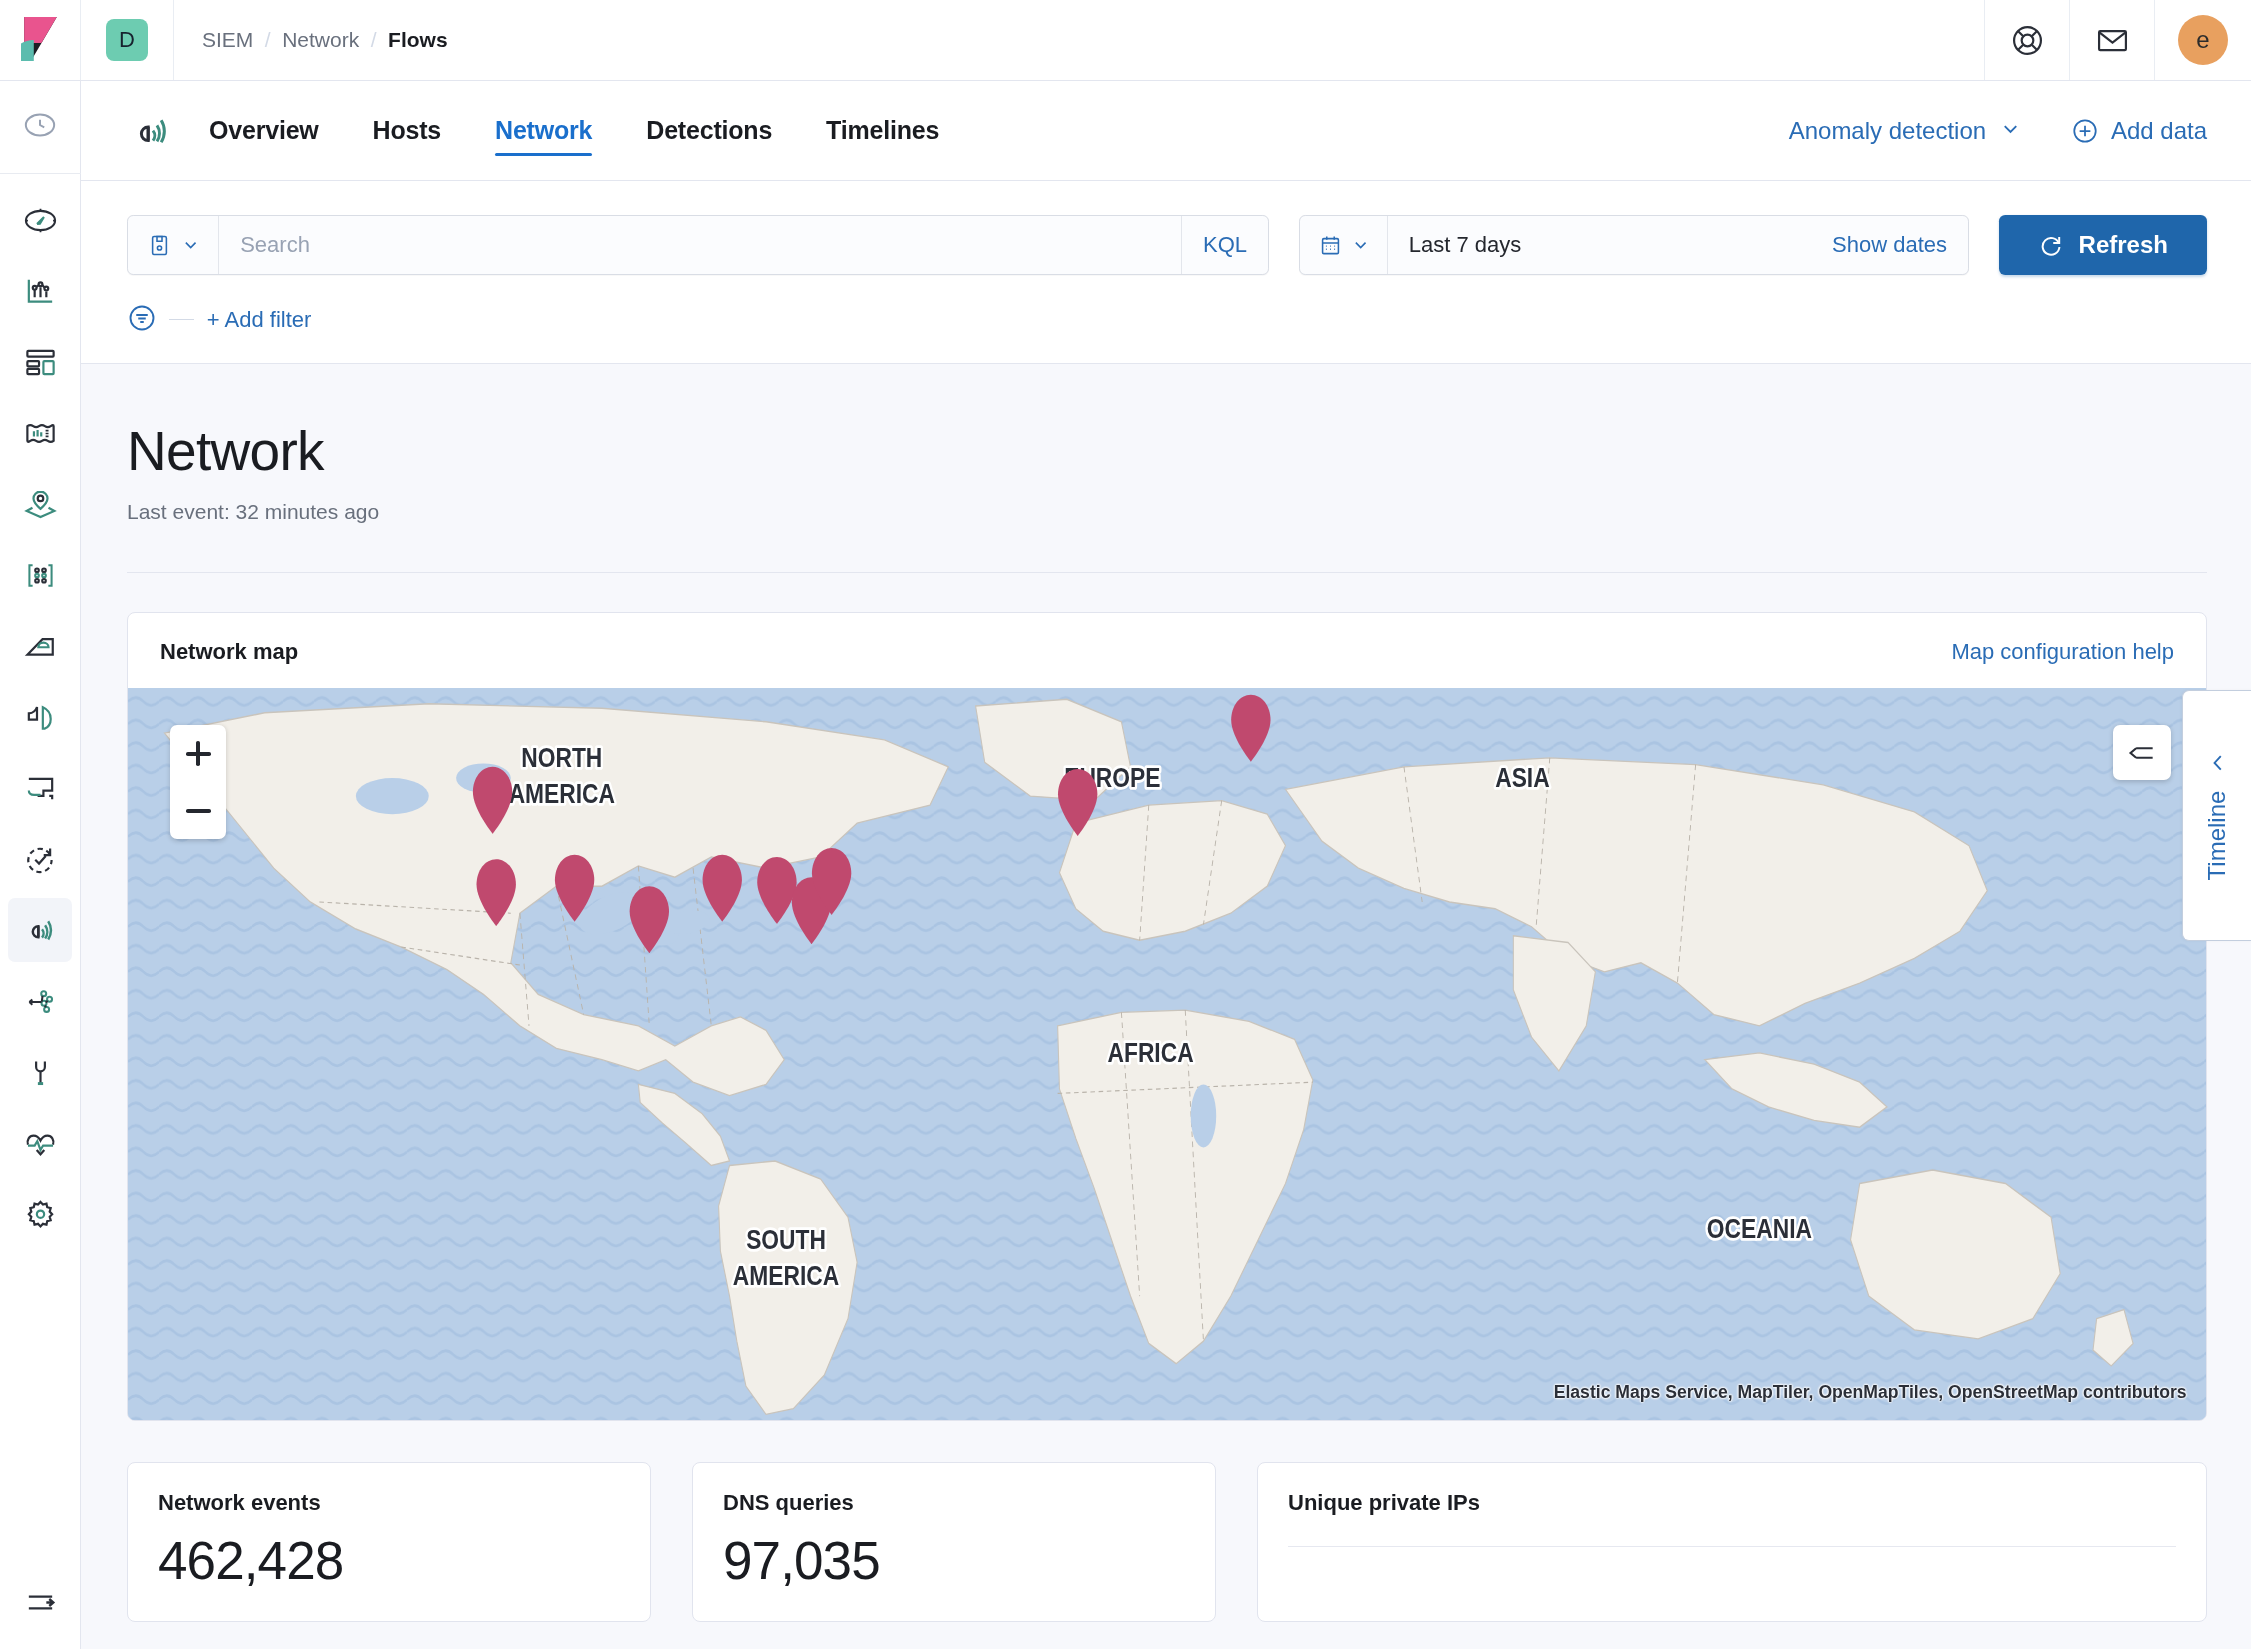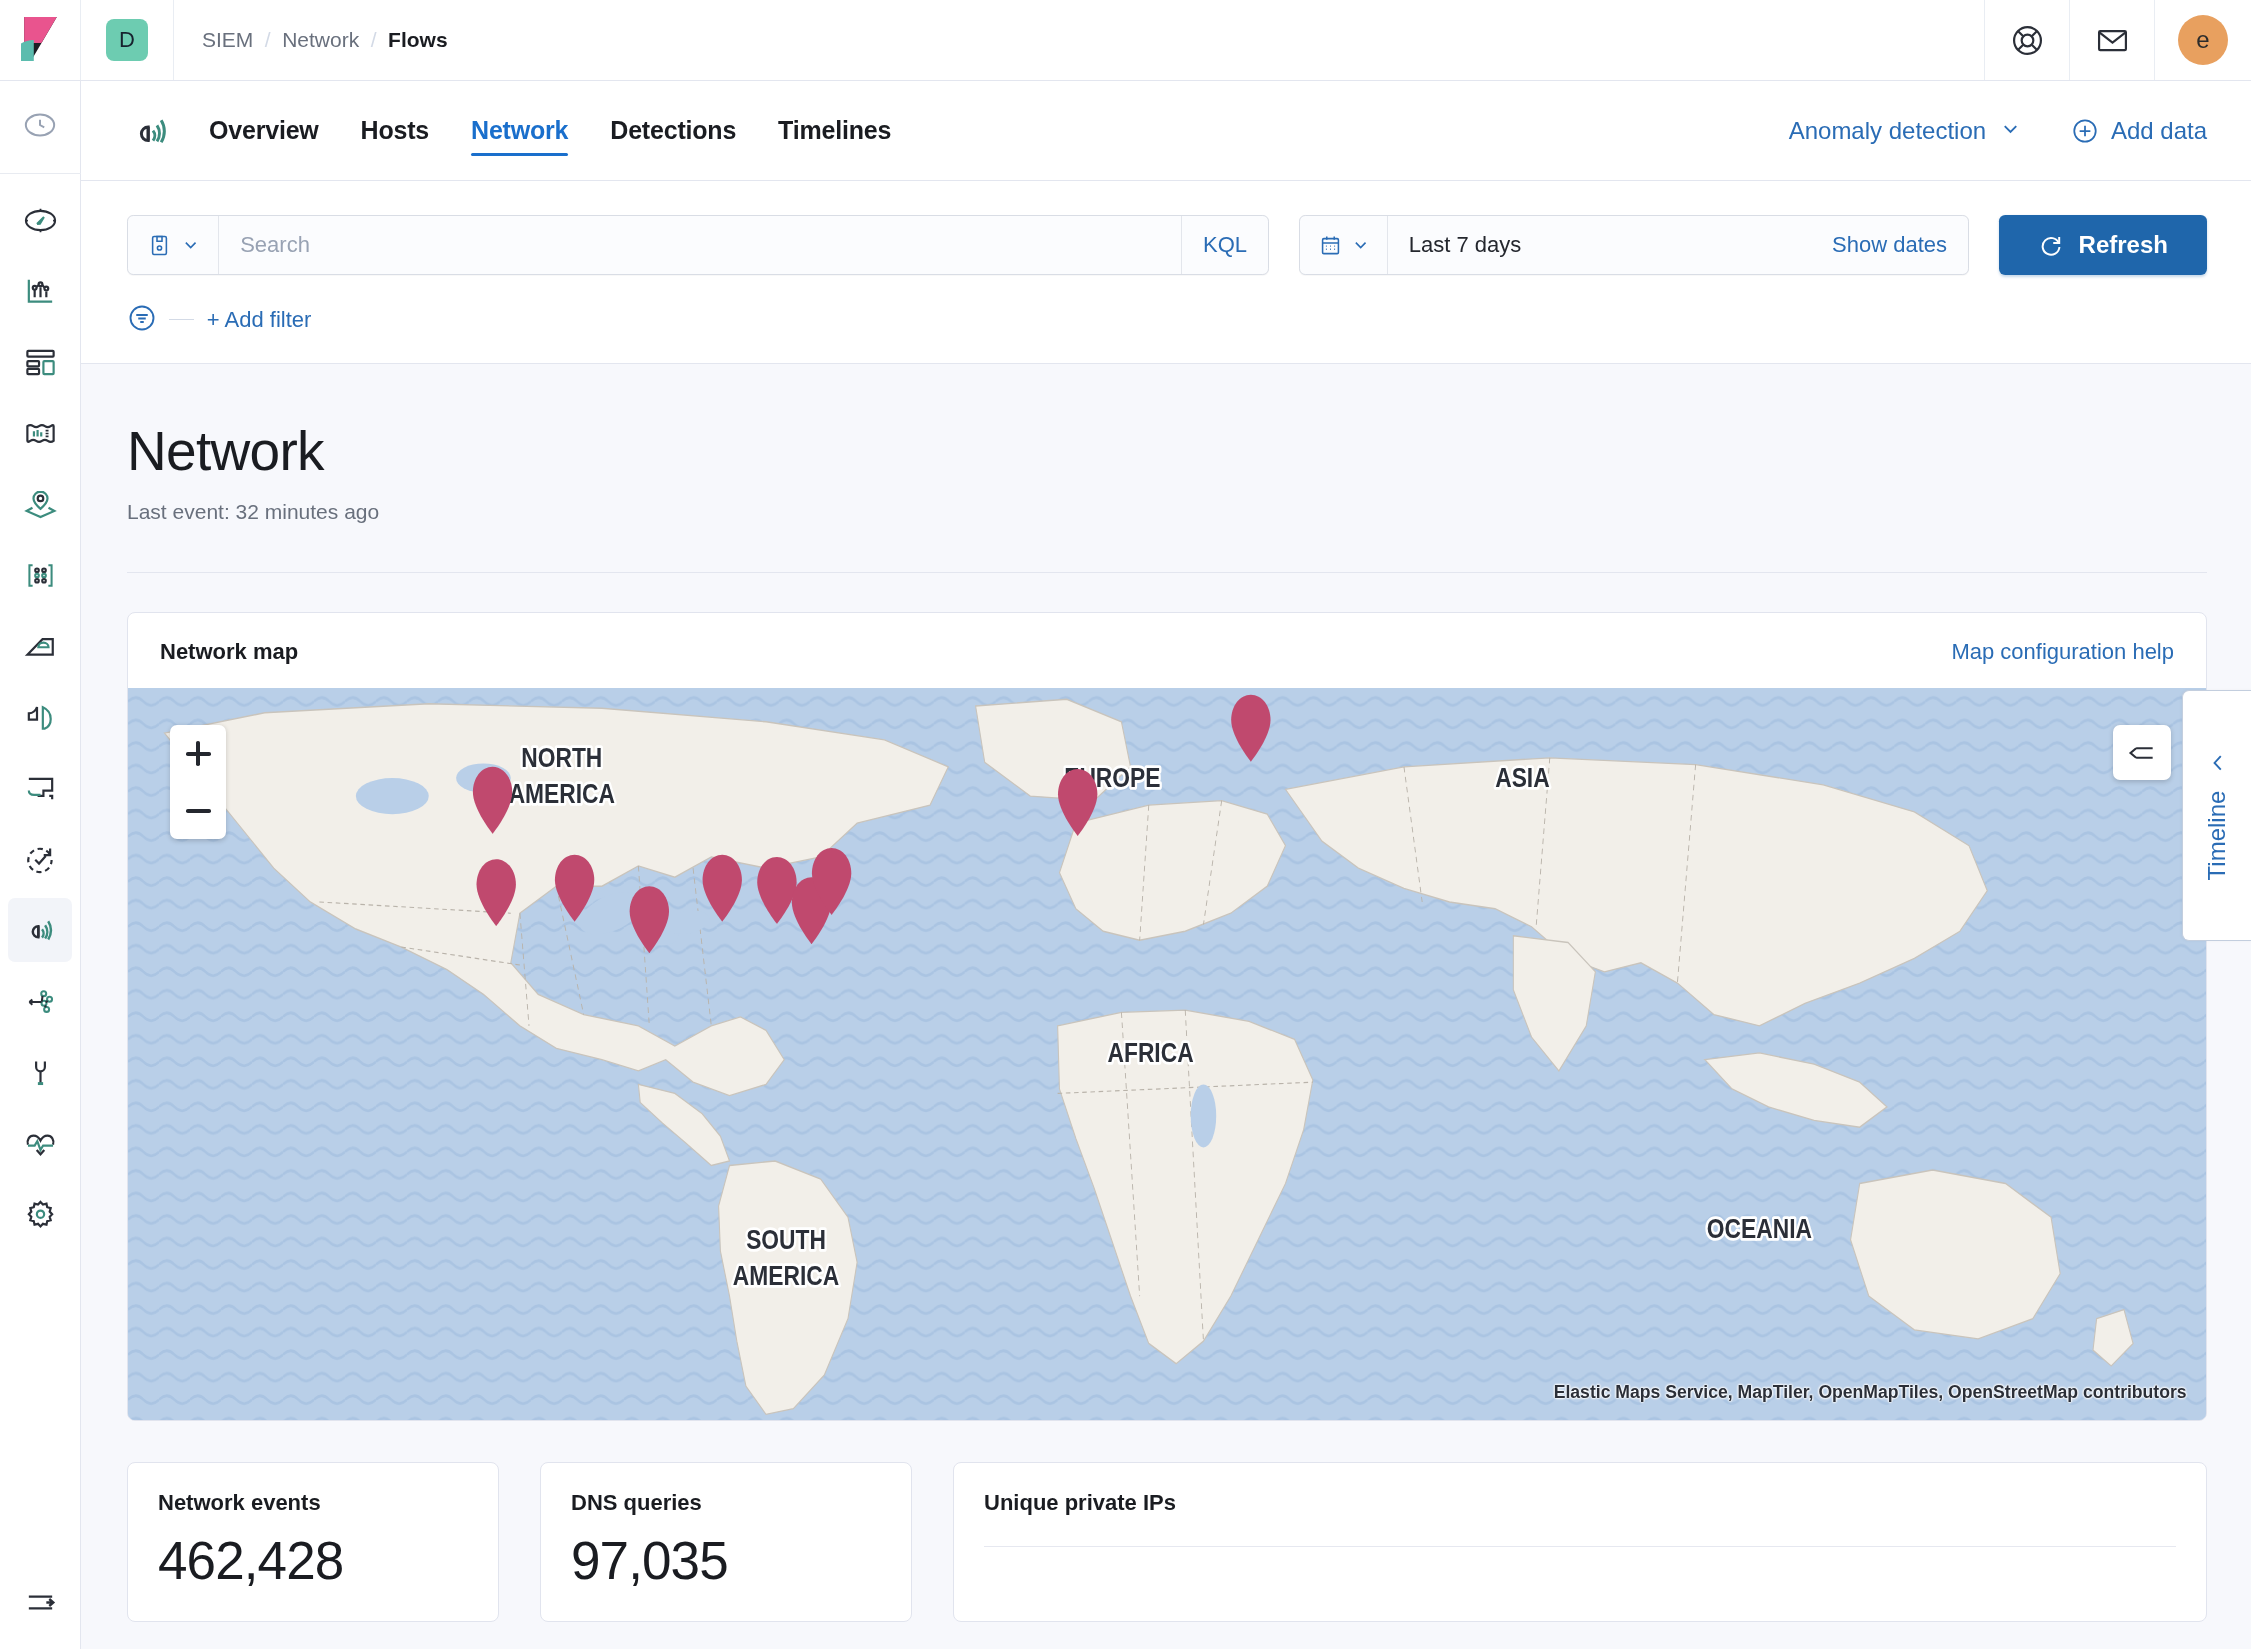--- a/index.html
+++ b/index.html
@@ -77,21 +77,21 @@
   .main-col { flex: 1; display: flex; flex-direction: column; min-width: 0;
     background: #f7f8fc; position: relative; }
 
   
   .nav-header {
     background: #fff; border-bottom: 0.9px solid #e3e6ef;
     height: 100px; min-height: 100px;
     display: flex; align-items: center; padding: 0 44px 0 46px;
   }
   .siem-icon { margin-right: 34px; display: flex; align-items: center; }
-  .tabs { display: flex; align-items: center; gap: 0; height: 100%; }
+  .tabs { display: flex; align-items: center; gap: 12px; height: 100%; }
   .tab {
     font-size: 25px; color: #1a1c21; font-weight: 700;
     padding: 0 21px; height: 100%; display: flex; align-items: center;
     position: relative; letter-spacing: -0.2px;
   }
   .tab:first-child { padding-left: 0; }
   .tab.active { color: #1a6fcc; }
   .tab.active::after {
     content: ""; position: absolute; left: 21px; right: 21px; bottom: 24px;
     height: 3.5px; background: #1a6fcc; border-radius: 1.8px;
@@ -199,21 +199,21 @@
     font-size: 25px; font-weight: 700; fill: #2b2f38; text-anchor: middle;
     paint-order: stroke; stroke: #fff; stroke-width: 5px; stroke-linejoin: round;
   }
 
   
   .cards-row { display: flex; gap: 41px; margin-top: 41px; }
   .stat-card {
     background: #fff; border: 0.9px solid #e1e4ee; border-radius: 8px;
     padding: 26.5px 30px 30px 30px;
   }
-  .stat-card.sm { width: 372px; }
+  .stat-card.sm { width: 524px; }
   .stat-card.wide { flex: 1; }
   .stat-label { font-size: 22px; font-weight: 700; color: #1a1c21; }
   .stat-value { font-size: 53px; font-weight: 400; color: #1a1c21;
     margin-top: 14px; letter-spacing: -0.9px; }
   .ip-row { display: flex; align-items: center; margin-top: 19.4px; }
   .ip-stat { display: flex; align-items: center; gap: 23px; }
   .ip-stat.second { margin-left: 198px; }
   .ip-num { font-size: 46px; color: #1a1c21; letter-spacing: -0.5px; }
   .ip-divider { height: 0.9px; background: #e6e8f0; margin: 30px 0 0 0; }
 

